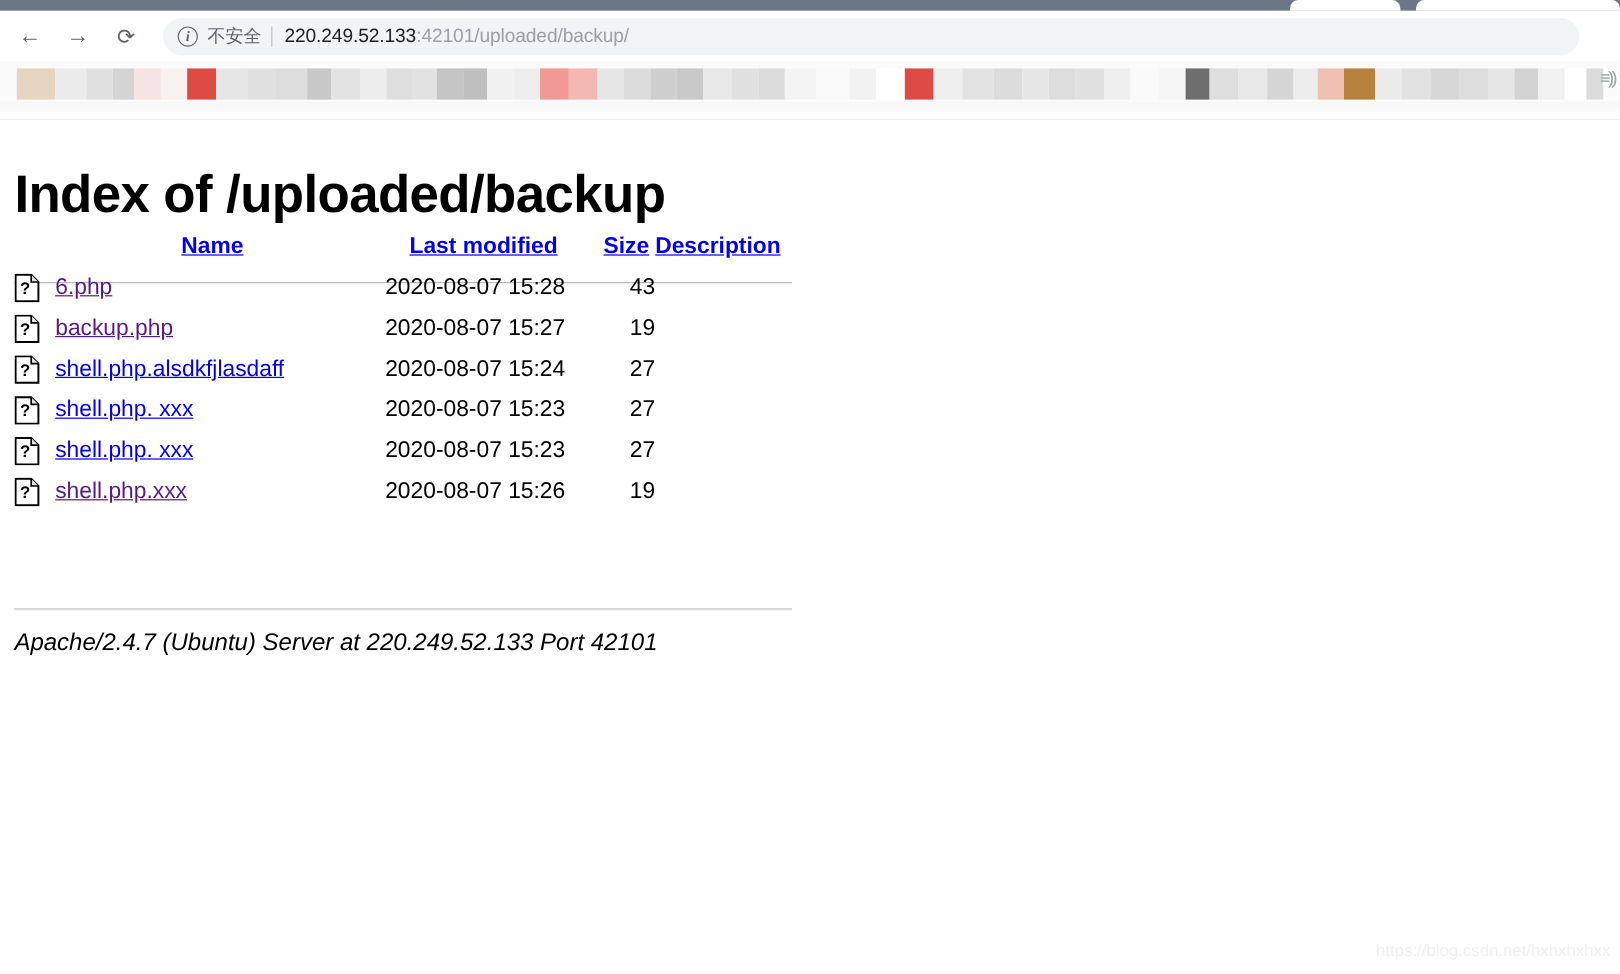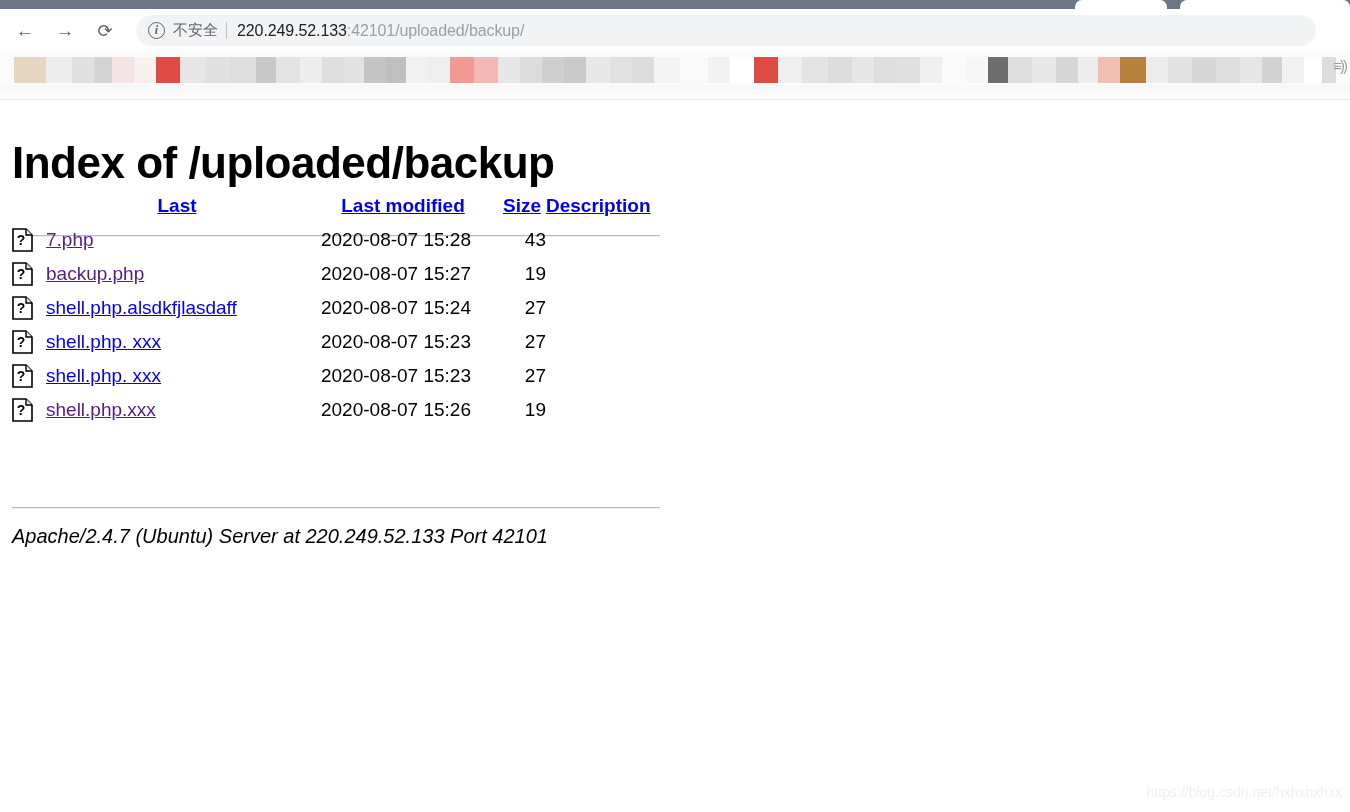--- a/index.html
+++ b/index.html
@@ -236,35 +236,35 @@
   <h1 id="page-title">Index of /uploaded/backup</h1>
 
   <hr class="rule" id="rule-top">
   <hr class="rule" id="rule-bottom">
 
   <div id="listing">
     <table class="index">
       <thead>
         <tr>
           <th class="col-icon"></th>
-          <th class="col-name">Last</th>
+          <th class="col-name">Name</th>
           <th class="col-date">Last modified</th>
           <th class="col-size">Size</th>
           <th class="col-desc">Description</th>
         </tr>
       </thead>
       <tbody id="table-body">
 
           <tr>
             <td class="c-icon"><span class="icon-wrap"><svg width="22" height="24" viewBox="0 0 22 24">
                   <path d="M1 1 H14 L20 7 V23 H1 Z" fill="#ffffff" stroke="#000000" stroke-width="1.6"></path>
                   <path d="M14 1 L14 7 L20 7" fill="#e8e8e8" stroke="#000000" stroke-width="1.4"></path>
                   <text x="9" y="17" font-family="Liberation Sans, sans-serif" font-size="14" font-weight="bold" text-anchor="middle" fill="#000000">?</text>
                 </svg></span></td>
-            <td class="c-name"><a class="entry visited">7.php</a></td>
+            <td class="c-name"><a class="entry visited">6.php</a></td>
             <td class="c-date">2020-08-07 15:28</td>
             <td class="c-size">43</td>
             <td class="c-desc"></td>
           </tr>
           <tr>
             <td class="c-icon"><span class="icon-wrap"><svg width="22" height="24" viewBox="0 0 22 24">
                   <path d="M1 1 H14 L20 7 V23 H1 Z" fill="#ffffff" stroke="#000000" stroke-width="1.6"></path>
                   <path d="M14 1 L14 7 L20 7" fill="#e8e8e8" stroke="#000000" stroke-width="1.4"></path>
                   <text x="9" y="17" font-family="Liberation Sans, sans-serif" font-size="14" font-weight="bold" text-anchor="middle" fill="#000000">?</text>
                 </svg></span></td>

